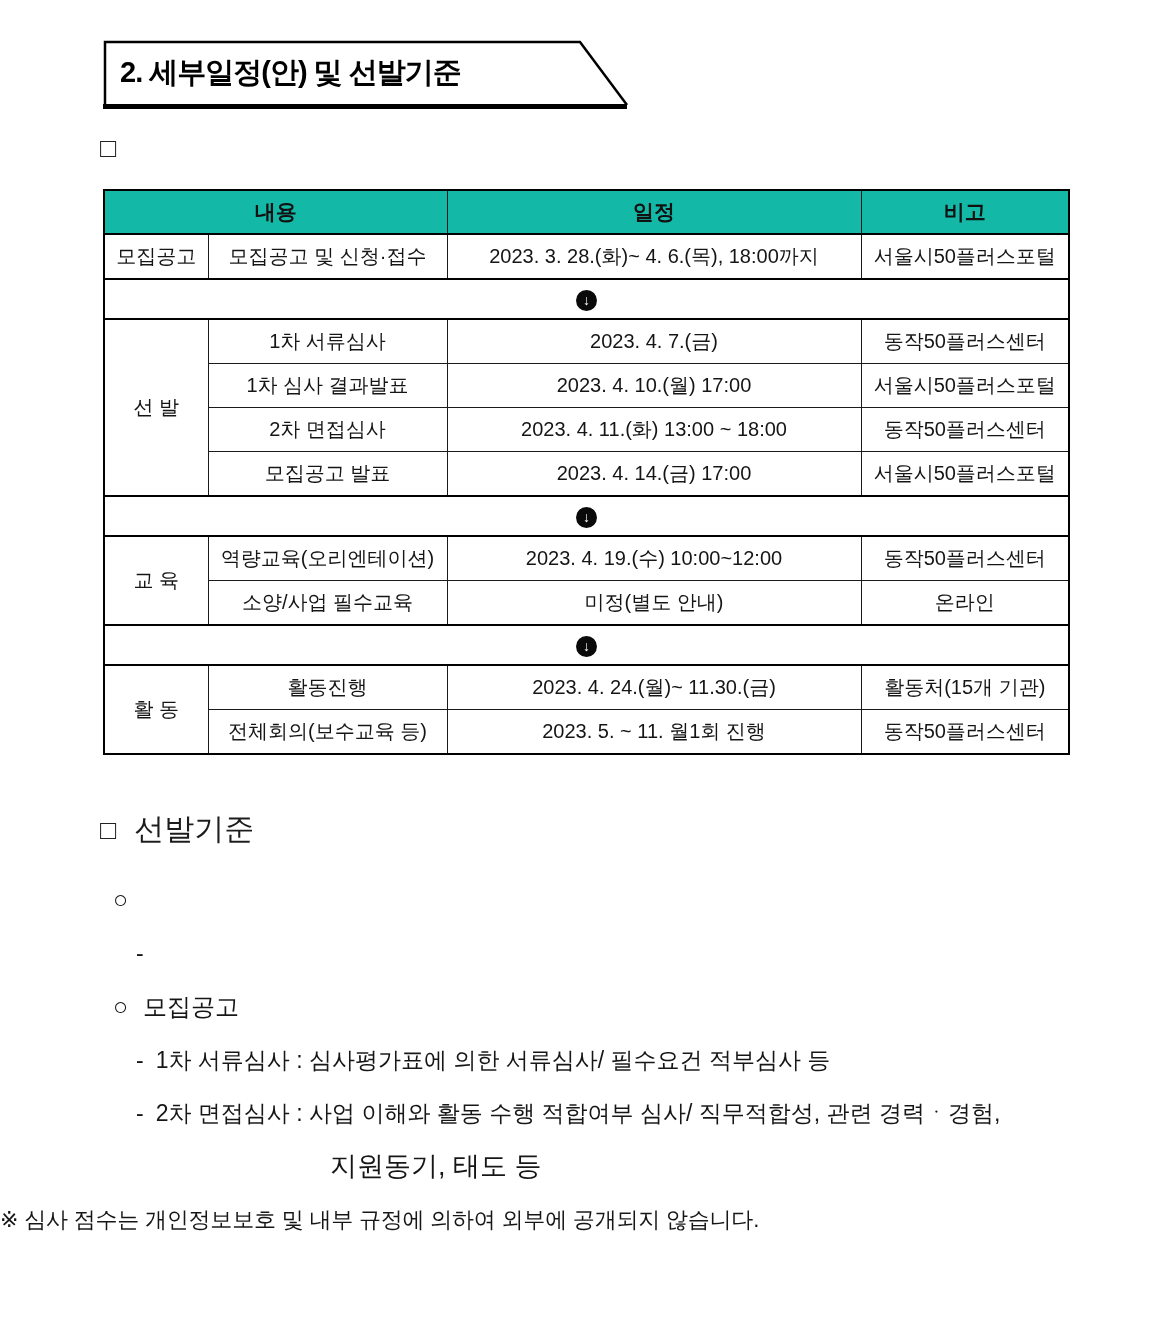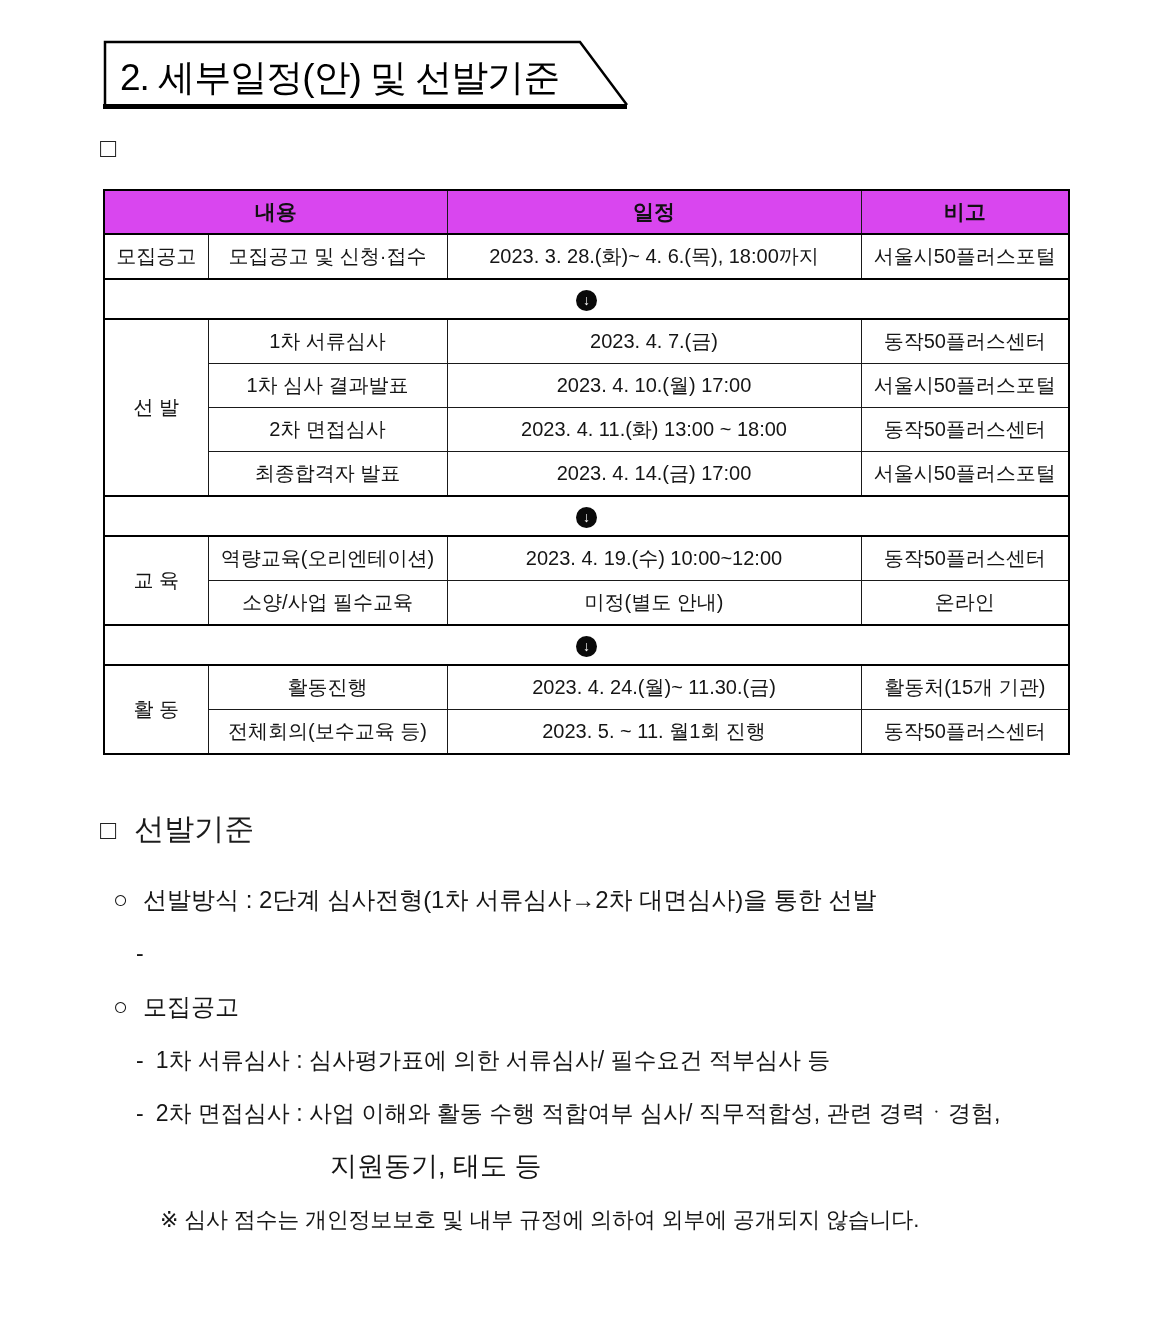--- a/index.html
+++ b/index.html
@@ -5,39 +5,39 @@
   html,body{margin:0;padding:0;}
   body{
     width:1170px;height:1343px;background:#ffffff;color:#111;
     font-family:"Liberation Sans","DejaVu Sans",sans-serif;
     -webkit-font-smoothing:antialiased;overflow:hidden;
   }
   
   .banner{position:relative;margin:40px 0 0 103px;width:540px;height:70px;}
   .banner svg{position:absolute;left:0;top:0;}
   .banner-text{
-    position:absolute;left:17px;top:13px;font-size:37px;font-weight:400;
+    position:absolute;left:17px;top:13px;font-size:29px;font-weight:700;
     letter-spacing:-1px;color:#000;white-space:nowrap;
   }
   
   .sec-heading{display:flex;align-items:center;font-size:30px;color:#1c1c1c;font-weight:500;}
   .sec-heading .marker{font-size:27px;margin-right:18px;color:#222;line-height:1;position:relative;top:1px;}
   #heading-schedule{margin:24px 0 0 100px;}
   #heading-criteria{margin:54px 0 0 100px;}
   
   table.schedule{
     margin:28px 0 0 103px;width:965px;border-collapse:collapse;table-layout:fixed;
     border:2px solid #000;
   }
   table.schedule th,table.schedule td{
     border:1px solid #1a1a1a;text-align:center;vertical-align:middle;
     padding:0 4px;overflow:hidden;white-space:nowrap;
   }
   table.schedule th{
-    height:42px;background:#d946ef;
+    height:42px;background:#14b8a6;
     font-family:"Liberation Serif","DejaVu Serif",serif;
     font-size:21px;font-weight:700;border-bottom:2px solid #000;
   }
   table.schedule td{height:43px;font-size:20px;color:#151515;}
   td.group-label{white-space:pre;letter-spacing:0;}
   tr.arrow-row td{height:38px;border-top:2px solid #000;border-bottom:2px solid #000;}
   .arrow-circle{
     display:inline-flex;width:21px;height:21px;border-radius:50%;
     background:#0a0a0a;color:#fff;align-items:center;justify-content:center;
     font-size:14px;font-weight:700;line-height:1;
@@ -45,21 +45,21 @@
   
   .footnote1{margin:48px 0 0 124px;font-size:22px;color:#151515;letter-spacing:-0.2px;}
   .criteria{margin-top:34px;}
   .c-line{display:flex;align-items:flex-start;line-height:31px;color:#161616;}
   .c-line .bullet{flex:0 0 auto;}
   .c-circle{margin-left:113px;font-size:24px;margin-bottom:23px;}
   .c-circle .bullet{font-size:25px;margin-right:15px;line-height:31px;}
   .c-dash{margin-left:136px;font-size:23px;margin-bottom:22px;}
   .c-dash .bullet{margin-right:12px;line-height:31px;}
   .c-cont{margin-left:330px;font-size:27px;margin-bottom:22px;}
-  .c-note{margin-left:160px;font-size:22px;margin-top:4px;letter-spacing:-0.2px;}
+  .c-note{font-size:22px;margin-top:4px;letter-spacing:-0.2px;}
 </style>
 </head>
 <body>
 
 <div>
 
   <div class="banner">
     <svg width="540" height="70" viewBox="0 0 540 70">
       <polyline points="2,66 2,2 477,2 524,65" fill="none" stroke="#000" stroke-width="2.5"></polyline>
       <line x1="0" y1="66.5" x2="524" y2="66.5" stroke="#000" stroke-width="5"></line>
@@ -105,21 +105,21 @@
         <td>1차 심사 결과발표</td>
         <td>2023. 4. 10.(월) 17:00</td>
         <td>서울시50플러스포털</td>
       </tr>
       <tr>
         <td>2차 면접심사</td>
         <td>2023. 4. 11.(화) 13:00 ~ 18:00</td>
         <td>동작50플러스센터</td>
       </tr>
       <tr>
-        <td>최종합격자 발표</td>
+        <td>모집공고 발표</td>
         <td>2023. 4. 14.(금) 17:00</td>
         <td>서울시50플러스포털</td>
       </tr>
       <tr class="arrow-row">
         <td colspan="4"><span class="arrow-circle">↓</span></td>
       </tr>
       <tr>
         <td class="group-label" rowspan="2">교      육</td>
         <td>역량교육(오리엔테이션)</td>
         <td>2023. 4. 19.(수) 10:00~12:00</td>
@@ -149,21 +149,20 @@
 
 
   <div class="sec-heading" id="heading-criteria">
     <span class="marker">□</span>
     <span>선발기준</span>
   </div>
 
   <div class="criteria">
     <div class="c-line c-circle">
       <span class="bullet">○</span>
-      <span>선발방식 : 2단계 심사전형(1차 서류심사→2차 대면심사)을 통한 선발</span>
     </div>
     <div class="c-line c-dash">
       <span class="bullet">-</span>
     </div>
     <div class="c-line c-circle">
       <span class="bullet">○</span>
       <span>모집공고</span>
     </div>
     <div class="c-line c-dash">
       <span class="bullet">-</span>

